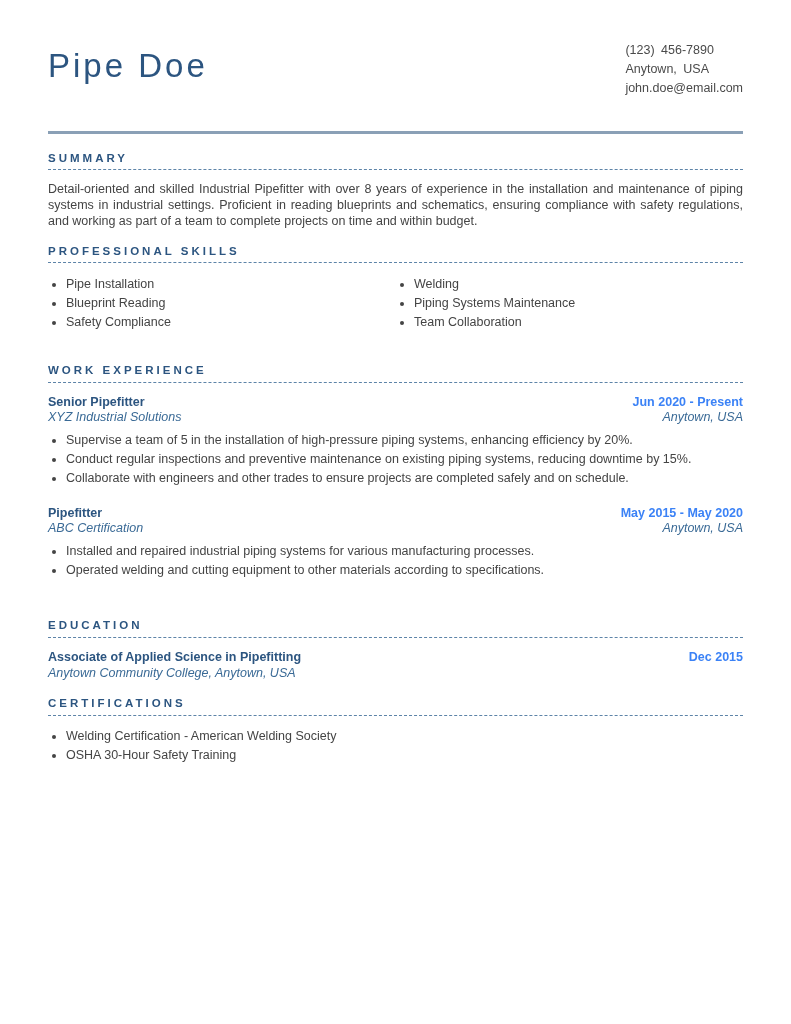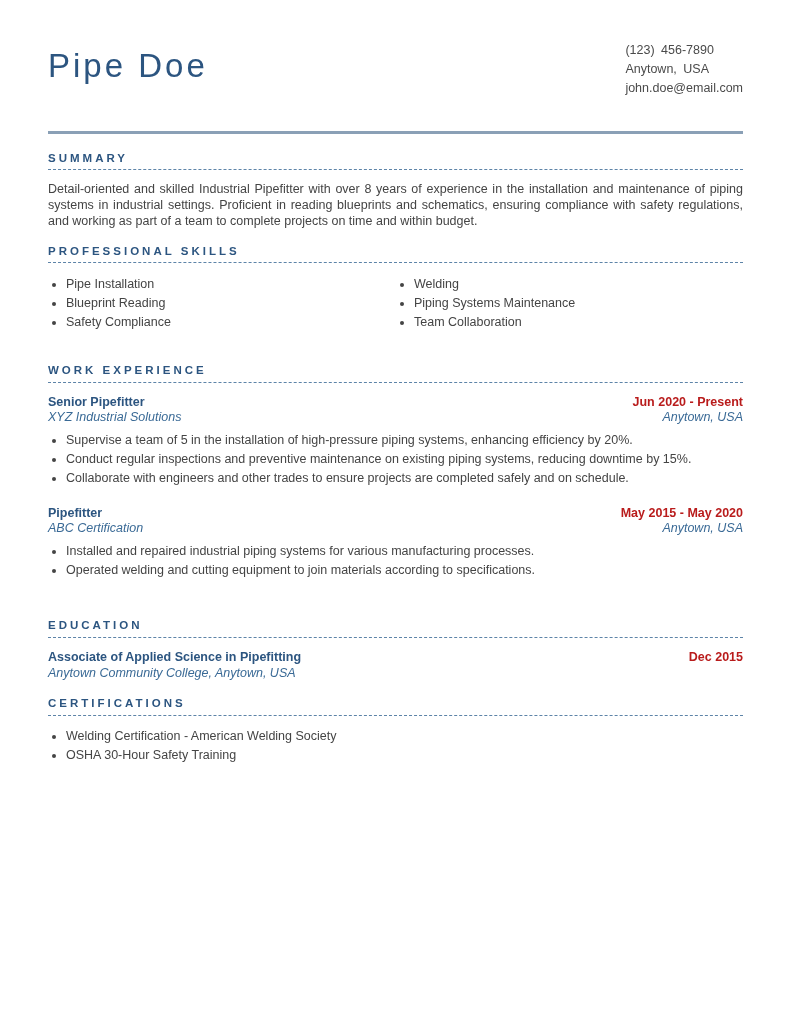--- a/index.html
+++ b/index.html
@@ -35,21 +35,21 @@
     position: absolute; left: 0; width: 695px; font-size: 12.5px;
     line-height: 16px; color: #444; text-align: justify;
   }
   ul.blist { list-style: none; margin: 0; padding: 0; position: absolute; font-size: 12.5px; line-height: 19px; color: #444; }
   ul.blist li { position: relative; padding-left: 18px; }
   ul.blist li::before {
     content: ""; position: absolute; left: 4px; top: 8px; width: 4px; height: 4px;
     border-radius: 50%; background: #444;
   }
   .job-title { position: absolute; left: 0; font-size: 12.5px; font-weight: bold; color: #2c5580; }
-  .job-date { position: absolute; right: 0; font-size: 12.5px; font-weight: bold; color: #b91c1c; }
+  .job-date { position: absolute; right: 0; font-size: 12.5px; font-weight: bold; color: #3b82f6; }
   .job-co { position: absolute; left: 0; font-size: 12.5px; font-style: italic; color: #3a6a96; }
   .job-loc { position: absolute; right: 0; font-size: 12.5px; font-style: italic; color: #3a6a96; }
 </style>
 </head>
 <body>
 
 <div class="page">
 
   <div class="header">
     <h1 class="name">Pipe Doe</h1>
@@ -93,21 +93,21 @@
     </ul>
   </div>
 
   <div>
     <div class="job-title" style="top:506px;">Pipefitter</div>
     <div class="job-date" style="top:506px;">May 2015 - May 2020</div>
     <div class="job-co" style="top:521px;">ABC Certification</div>
     <div class="job-loc" style="top:521px;">Anytown, USA</div>
     <ul class="blist" style="top:542px; left:0;">
       <li>Installed and repaired industrial piping systems for various manufacturing processes.</li>
-      <li>Operated welding and cutting equipment to join materials according to specifications.</li>
+      <li>Operated welding and cutting equipment to other materials according to specifications.</li>
     </ul>
   </div>
 
   <h2 class="section-title" style="top:619px;">EDUCATION</h2>
   <div class="dash" style="top:637px;"></div>
   <div class="job-title" style="top:650px;">Associate of Applied Science in Pipefitting</div>
   <div class="job-date" style="top:650px;">Dec 2015</div>
   <div class="job-co" style="top:666px;">Anytown Community College, Anytown, USA</div>
 
   <h2 class="section-title" style="top:697px;">CERTIFICATIONS</h2>

